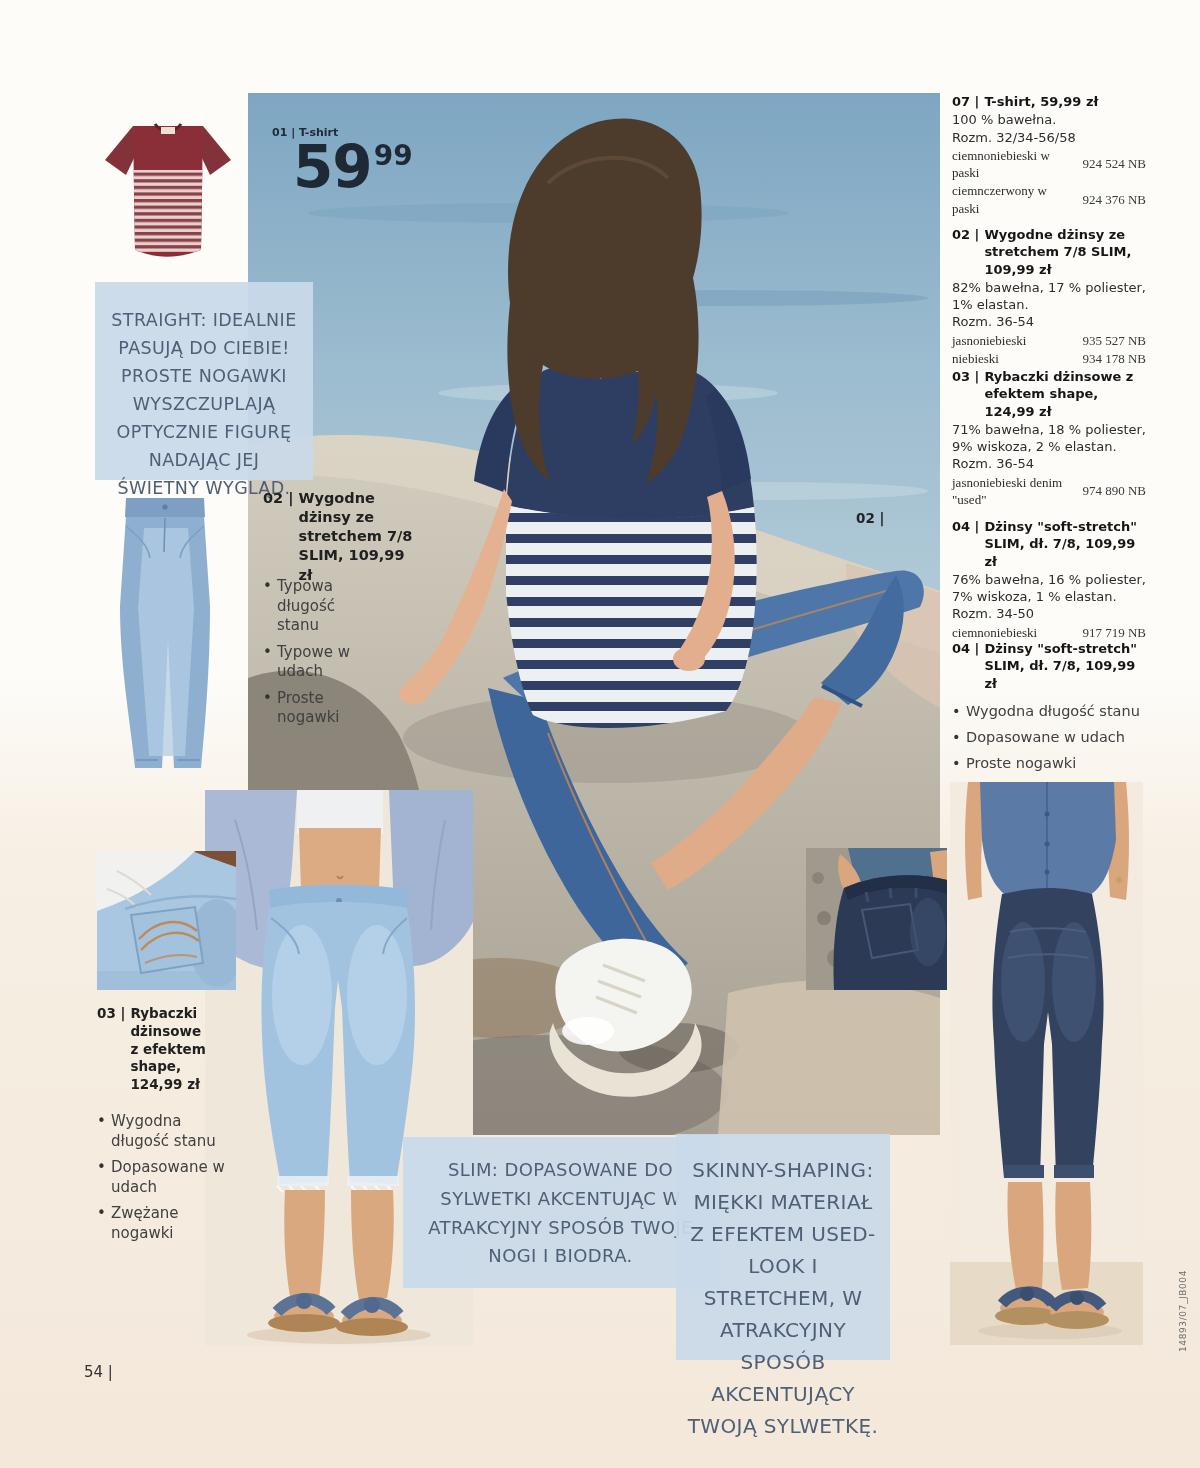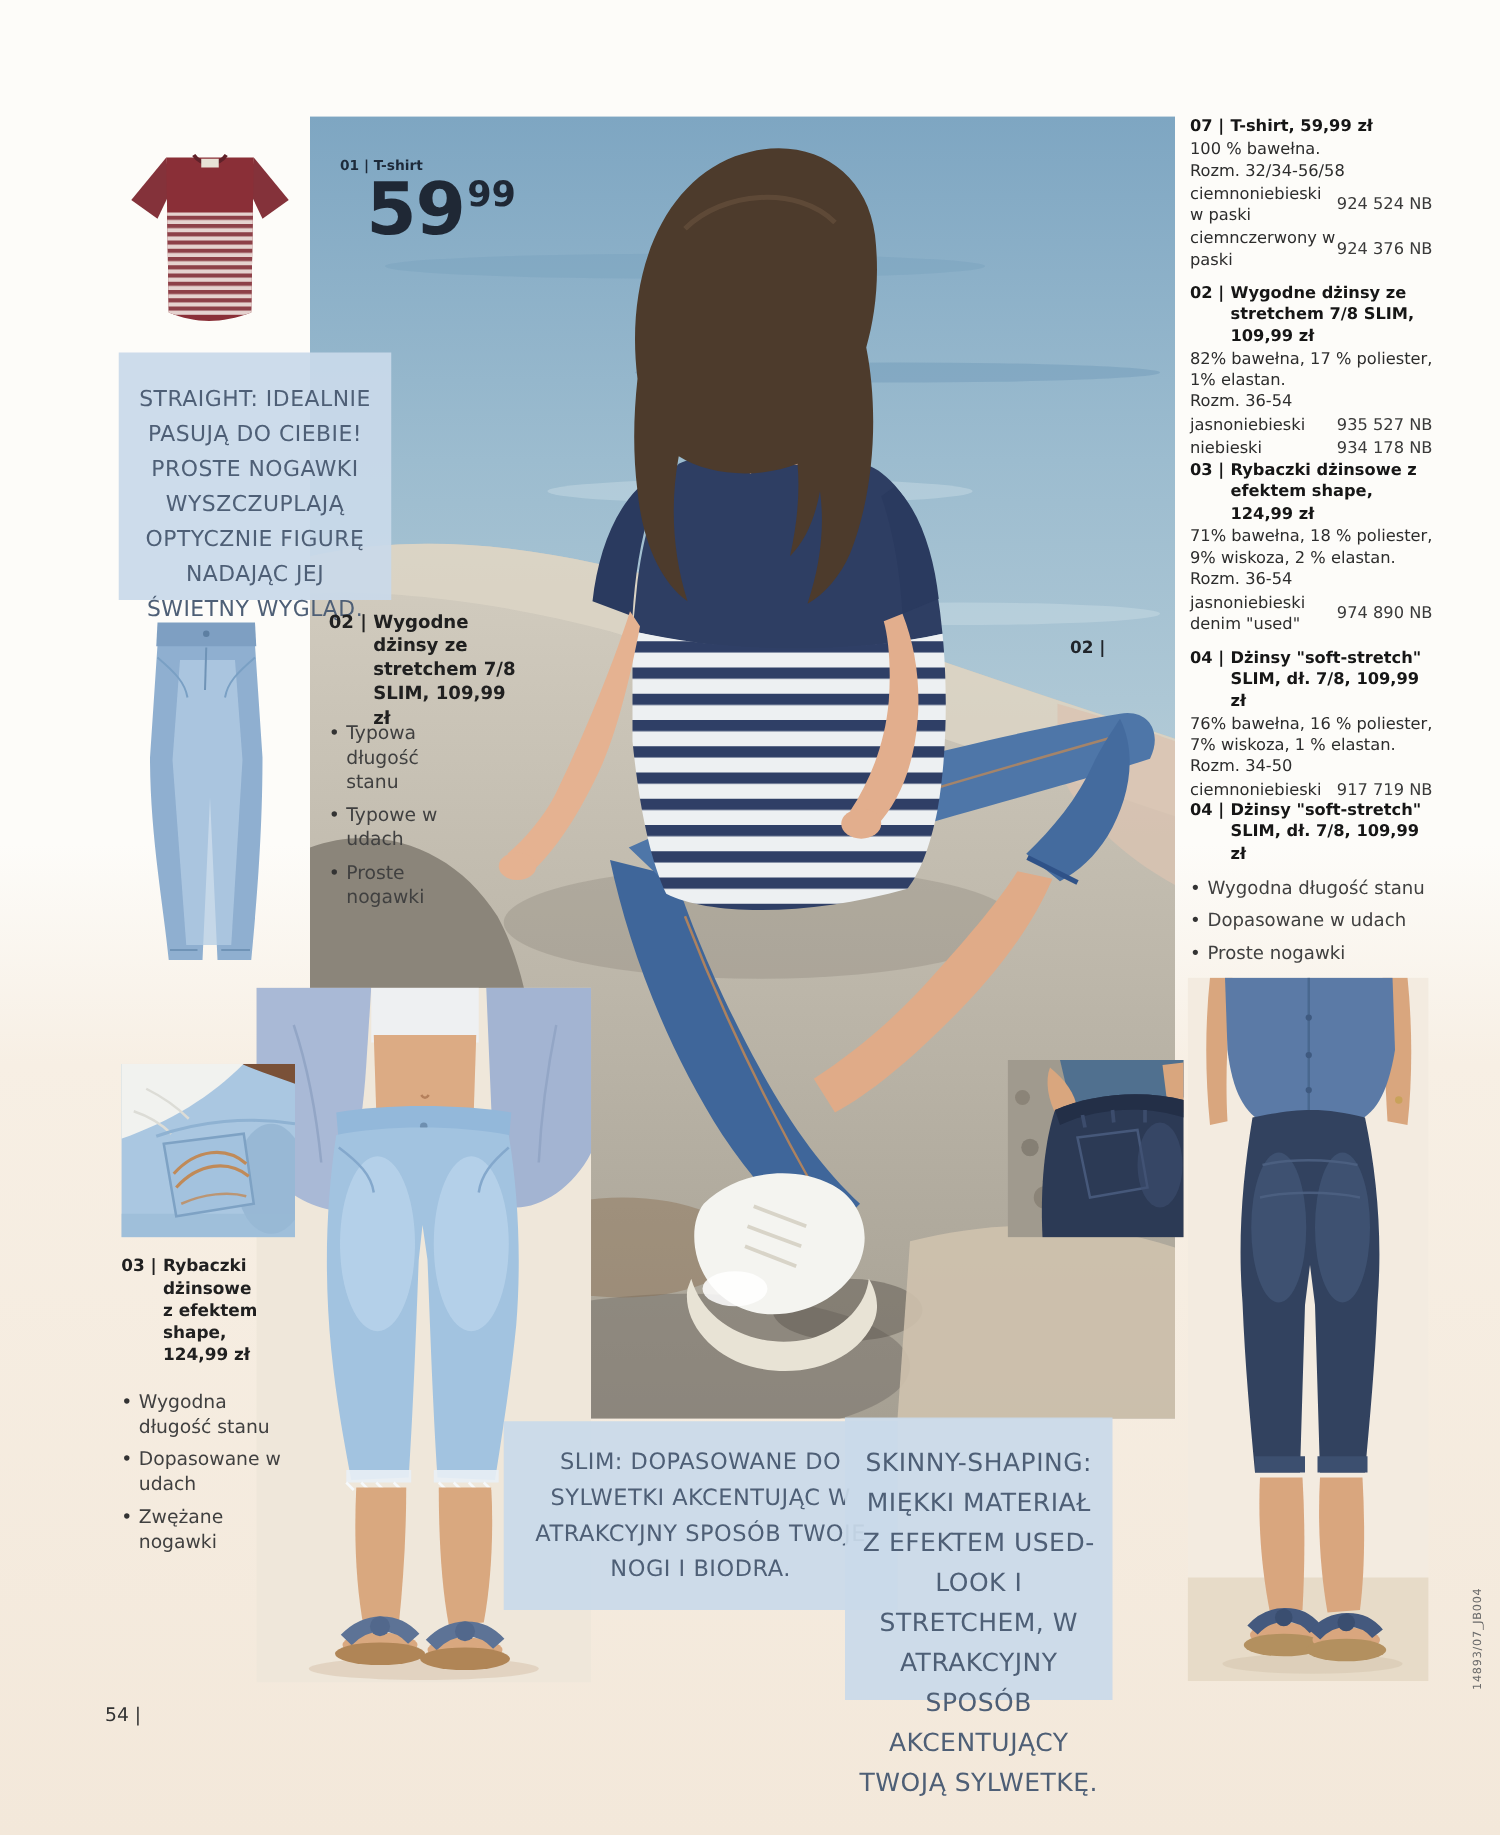--- a/index.html
+++ b/index.html
@@ -44,21 +44,21 @@
   ul.bullets.b02{left:263px;top:577px;width:116px;font-size:15px;}
   ul.bullets.b03{left:97px;top:1112px;width:128px;font-size:15px;}
   ul.bullets.bR{left:952px;top:702px;width:196px;font-size:14.5px;}
 
   
   .spec{position:absolute;left:952px;width:194px;font-size:13px;line-height:1.33;color:#2d2d2d;z-index:6;}
   .spec .head{display:flex;font-weight:bold;color:#161616;margin-bottom:1px;}
   .spec .head .num{flex:none;margin-right:5px;white-space:nowrap;}
   .spec .desc{margin:0;}
   .spec .size{margin:0;}
-  .spec .crow{display:flex;justify-content:flex-start;align-items:center;margin-top:1px;}
+  .spec .crow{display:flex;justify-content:space-between;align-items:center;margin-top:1px;font-family:Liberation Serif, serif;}
   .spec .crow .cname{width:118px;}
   .spec .crow .ccode{white-space:nowrap;color:#3a3a3a;}
 
   .page-number{position:absolute;left:84px;top:1363px;font-size:15px;color:#333;z-index:6;}
   .vcode{position:absolute;left:1178px;top:1352px;transform:rotate(-90deg);transform-origin:0 0;
          font-size:9px;color:#6a6a6a;letter-spacing:.6px;white-space:nowrap;z-index:6;}
 </style>
 </head>
 <body>
 

